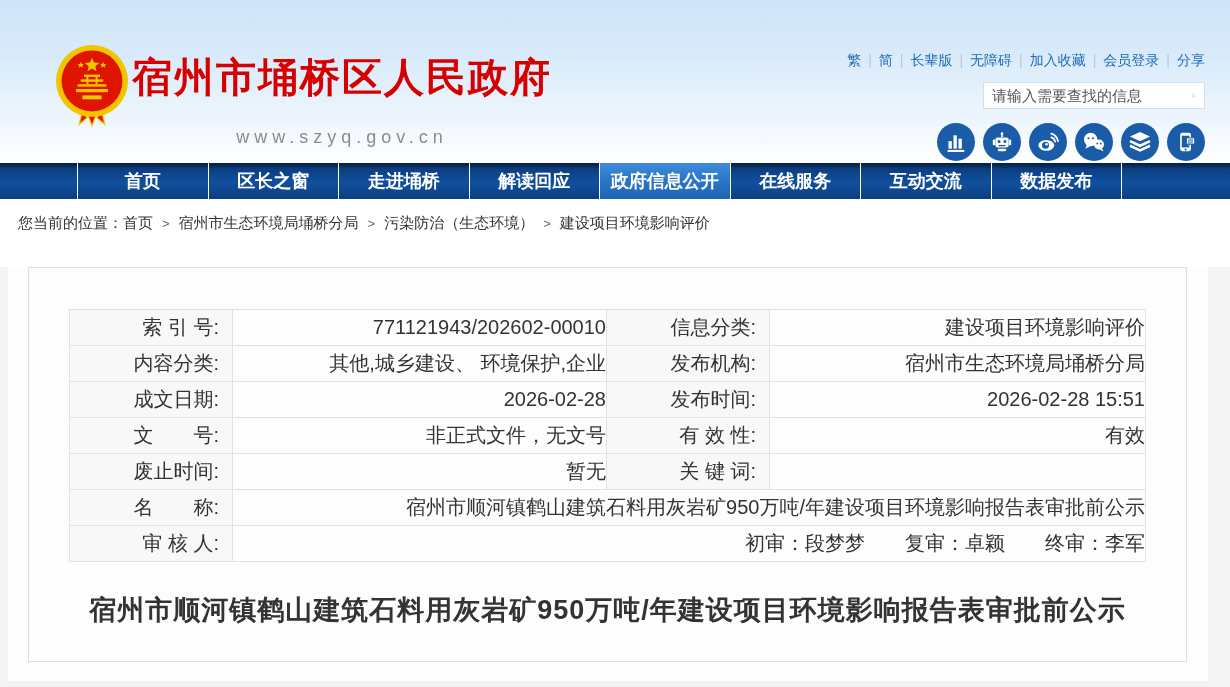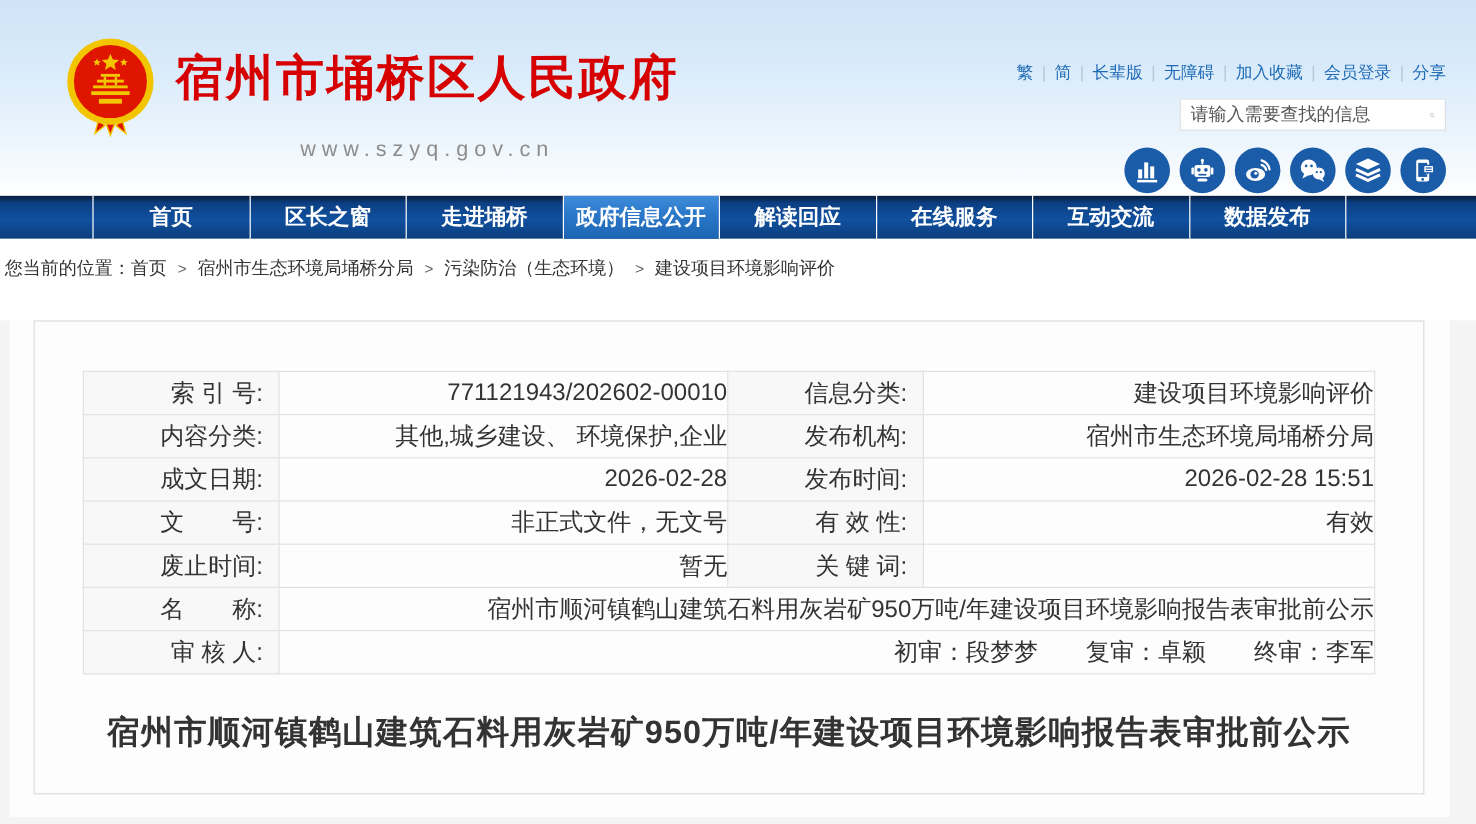--- a/index.html
+++ b/index.html
@@ -2,21 +2,21 @@
 <html><head>
 <meta charset="utf-8">
 <style>
   * { margin:0; padding:0; box-sizing:border-box; }
   html,body { width:1230px; height:687px; overflow:hidden; background:#fff;
     font-family:"Liberation Sans","DejaVu Sans",sans-serif; }
 
   
   .header { position:relative; height:163px;
     background:linear-gradient(180deg,#cfe4f8 0%,#d9ebfa 35%,#eef6fd 75%,#ffffff 100%); }
-  .brand { position:absolute; left:52px; top:29px; display:flex; align-items:flex-start; gap:14px; }
+  .brand { position:absolute; left:52px; top:42px; display:flex; align-items:flex-start; gap:0; }
   .emblem { width:80px; height:86px; }
   .brand-text { padding-top:8px; }
   .site-title { font-size:40px; font-weight:bold; color:#d60000; letter-spacing:2px; }
   .site-url { text-align:center; color:#8c8c8c; font-size:18px; letter-spacing:5px; margin-top:22px; }
 
   .header-right { position:absolute; top:52px; right:25px; width:400px; }
   .utility-links { text-align:right; font-size:14px; white-space:nowrap; }
   .utility-links a { color:#1e6ab5; text-decoration:none; cursor:pointer; }
   .u-sep { color:#b9c6d6; margin:0 7px; }
   .search-box { margin:12px 0 0 auto; width:222px; height:27px; background:#fff;
@@ -33,21 +33,21 @@
   .nav { height:36px;
     background:linear-gradient(180deg,#071d3d 0%,#0c3f83 18%,#10509e 55%,#0c3e7e 100%); }
   .nav-inner { margin-left:77px; width:1045px; height:36px; display:flex; }
   .nav-item { flex:1; text-align:center; line-height:36px; color:#fff; font-size:18px;
     font-weight:bold; text-decoration:none; border-left:1px solid #fff; cursor:pointer; }
   .nav-item:last-child { border-right:1px solid #fff; }
   .nav-item.active { background:linear-gradient(180deg,#3e8cda 0%,#2a77c8 45%,#1d65b3 100%); }
 
   
   .breadcrumb { height:49px; background:#fff; display:flex; align-items:center;
-    padding-left:4px; font-size:15px; color:#333; }
+    padding-left:18px; font-size:15px; color:#333; }
   .breadcrumb a { color:#333; text-decoration:none; cursor:pointer; }
   .b-sep { color:#666; margin:0 9px; font-size:13px; }
 
   
   .content-bg { background:#f4f4f4; height:426px; }
   .card { width:1200px; height:414px; margin:13px 0 0 8px; background:#fdfdfd; }
   .inner-box { margin:19px 21px 0 20px; height:395px; border:1px solid #ddd;
     background:#fdfdfd; padding-top:41px; }
 
   table.info { border-collapse:collapse; margin:0 auto; width:1077px; table-layout:fixed; }
@@ -165,22 +165,22 @@
       </div>
     </div>
   </div>
 </div>
 
 <nav class="nav">
   <div class="nav-inner">
     <a class="nav-item">首页</a>
     <a class="nav-item">区长之窗</a>
     <a class="nav-item">走进埇桥</a>
+    <a class="nav-item">解读回应</a>
     <a class="nav-item active">政府信息公开</a>
-    <a class="nav-item">解读回应</a>
     <a class="nav-item">在线服务</a>
     <a class="nav-item">互动交流</a>
     <a class="nav-item">数据发布</a>
   </div>
 </nav>
 
 <div class="breadcrumb">
   <span>您当前的位置：</span>
   <a>首页</a>
   <span class="b-sep">&gt;</span>

